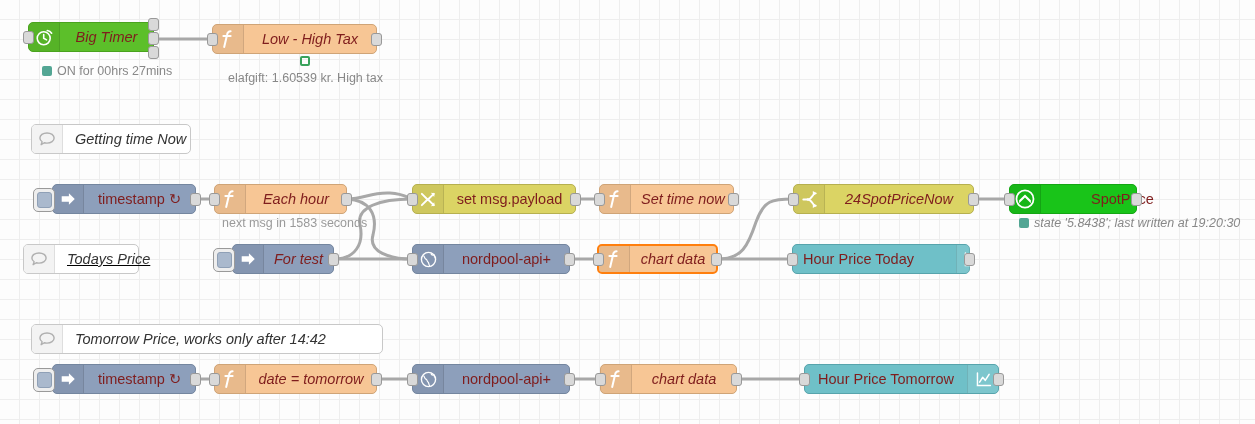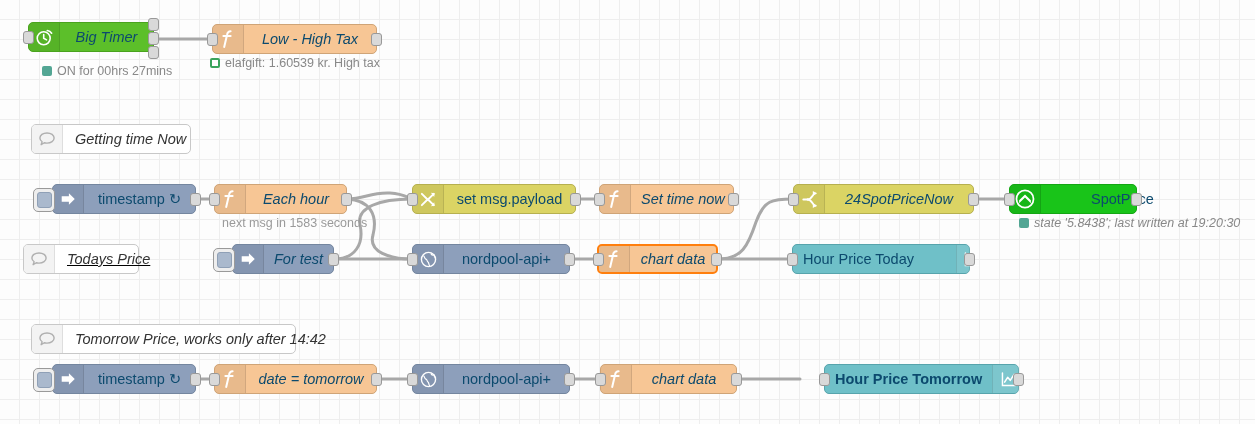--- a/index.html
+++ b/index.html
@@ -65,21 +65,21 @@
     border-left: 1px solid rgba(0,0,0,0.10);
     border-radius: 0 4px 4px 0;
   }
   .node-label {
     flex: 1 1 auto;
     display: flex;
     align-items: center;
     justify-content: center;
     padding: 0 10px;
     font-size: 14.5px;
-    color: #0c4a6e;
+    color: #7f1d1d;
     white-space: nowrap;
   }
   .node-label.ital { font-style: italic; }
 
   
   .port {
     position: absolute;
     width: 11px;
     height: 13px;
     box-sizing: border-box;
@@ -233,21 +233,21 @@
     <div class="node-icon-box">
       <svg class="gi" width="16" height="20" viewBox="0 0 16 20">
         <path d="M10.6 2.2 C8.2 2.2 7.4 3.4 7.0 6.0 L4.2 18.0" fill="none" stroke="#ffffff" stroke-width="2" stroke-linecap="round"></path>
         <path d="M3.4 7.0 L10.6 7.0" fill="none" stroke="#ffffff" stroke-width="2" stroke-linecap="round"></path>
       </svg>
     </div>
     <div class="node-label ital">Low - High Tax</div>
     <div class="port in" style="top:8px;"></div>
     <div class="port out" style="top:8px;"></div>
   </div>
-  <div class="status" style="left:210px; top:56px;">
+  <div class="status" style="left:228px; top:56px;flex-direction:column;">
     <span class="status-dot ring"></span>
     <span>elafgift: 1.60539 kr. High tax</span>
   </div>
 
   <div class="comment" style="left:31px; top:124px; width:160px;">
     <div class="node-icon-box">
       <svg class="gi" width="18" height="16" viewBox="0 0 20 18">
         <path d="M10 2.2 C14.6 2.2 18 4.7 18 7.9 C18 11.1 14.6 13.6 10 13.6 C8.9 13.6 7.9 13.5 7.0 13.2 L3.4 15.4 L4.5 12.1 C2.9 11.0 2 9.5 2 7.9 C2 4.7 5.4 2.2 10 2.2 Z" fill="none" stroke="#b0b0b0" stroke-width="1.6" stroke-linejoin="round"></path>
       </svg>
     </div>
@@ -389,21 +389,21 @@
     <div class="node-icon-box right" style="background:rgba(255,255,255,0.10);">
       <svg class="gi" width="19" height="19" viewBox="0 0 22 22">
         <path d="M4 3.5 L4 18 L19 18" fill="none" stroke="#ffffff" stroke-width="1.7" stroke-linecap="round"></path>
         <path d="M6.5 14 L10 8.5 L13 12 L17.5 5" fill="none" stroke="#ffffff" stroke-width="1.8" stroke-linecap="round" stroke-linejoin="round"></path>
       </svg>
     </div>
     <div class="port in" style="top:8px;"></div>
     <div class="port out" style="top:8px;"></div>
   </div>
 
-  <div class="comment" style="left:31px; top:324px; width:265px;">
+  <div class="comment" style="left:31px; top:324px; width:352px;">
     <div class="node-icon-box">
       <svg class="gi" width="18" height="16" viewBox="0 0 20 18">
         <path d="M10 2.2 C14.6 2.2 18 4.7 18 7.9 C18 11.1 14.6 13.6 10 13.6 C8.9 13.6 7.9 13.5 7.0 13.2 L3.4 15.4 L4.5 12.1 C2.9 11.0 2 9.5 2 7.9 C2 4.7 5.4 2.2 10 2.2 Z" fill="none" stroke="#b0b0b0" stroke-width="1.6" stroke-linejoin="round"></path>
       </svg>
     </div>
     <div class="node-label">Tomorrow Price, works only after 14:42</div>
   </div>
 
   <div class="node" style="left:52px; top:364px; width:144px; background:#8d9fbb; border-color:#74869f;">
     <div class="inject-btn">
@@ -448,21 +448,21 @@
       <svg class="gi" width="16" height="20" viewBox="0 0 16 20">
         <path d="M10.6 2.2 C8.2 2.2 7.4 3.4 7.0 6.0 L4.2 18.0" fill="none" stroke="#ffffff" stroke-width="2" stroke-linecap="round"></path>
         <path d="M3.4 7.0 L10.6 7.0" fill="none" stroke="#ffffff" stroke-width="2" stroke-linecap="round"></path>
       </svg>
     </div>
     <div class="node-label ital">chart data</div>
     <div class="port in" style="top:8px;"></div>
     <div class="port out" style="top:8px;"></div>
   </div>
 
-  <div class="node" style="left:824px; top:364px; width:195px; background:#6fc0c8; border-color:#57a4ac;font-weight:bold;">
+  <div class="node" style="left:804px; top:364px; width:195px; background:#6fc0c8; border-color:#57a4ac;">
     <div class="node-label">Hour Price Tomorrow</div>
     <div class="node-icon-box right" style="background:rgba(255,255,255,0.10);">
       <svg class="gi" width="19" height="19" viewBox="0 0 22 22">
         <path d="M4 3.5 L4 18 L19 18" fill="none" stroke="#ffffff" stroke-width="1.7" stroke-linecap="round"></path>
         <path d="M6.5 14 L10 8.5 L13 12 L17.5 5" fill="none" stroke="#ffffff" stroke-width="1.8" stroke-linecap="round" stroke-linejoin="round"></path>
       </svg>
     </div>
     <div class="port in" style="top:8px;"></div>
     <div class="port out" style="top:8px;"></div>
   </div>

